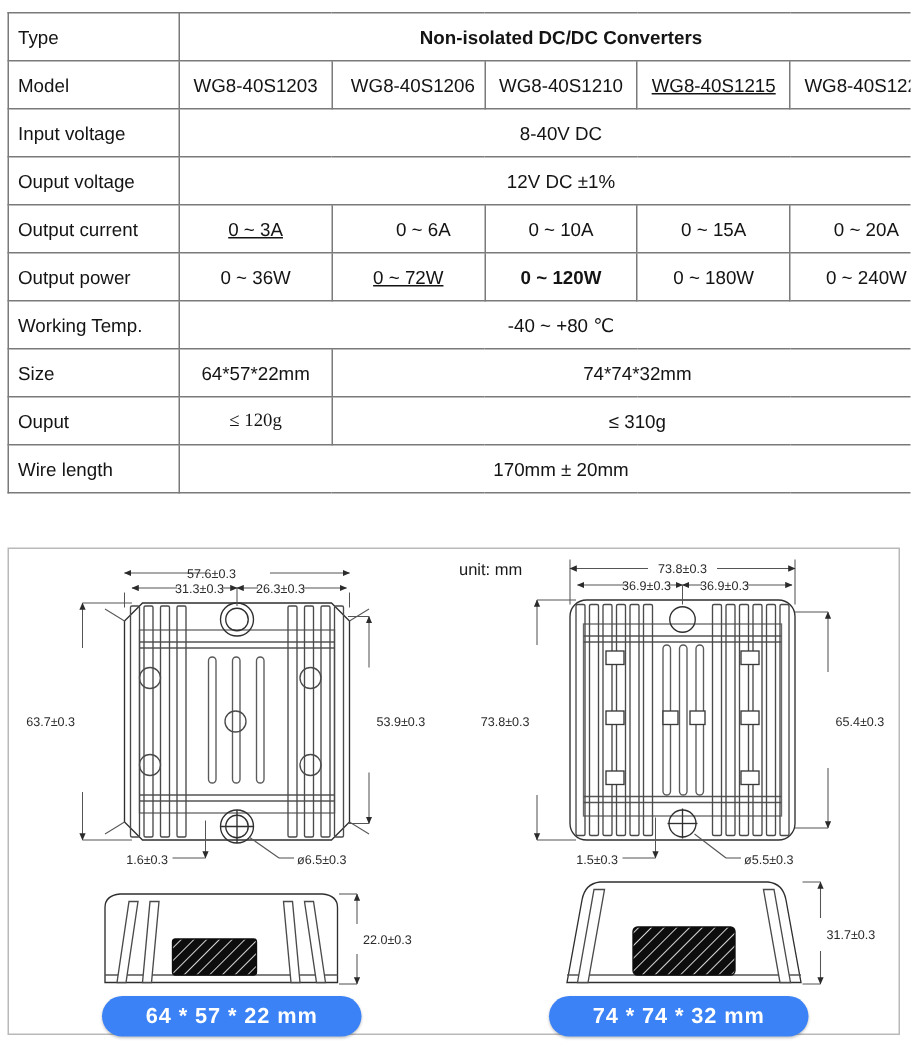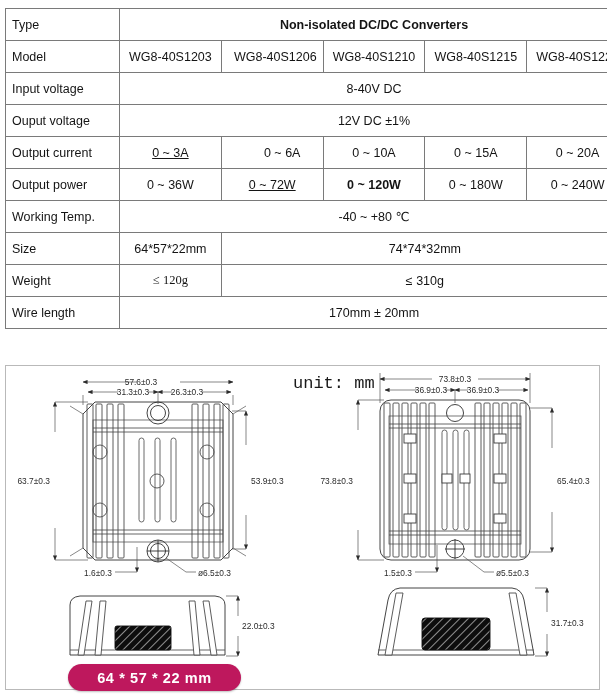--- a/index.html
+++ b/index.html
@@ -38,30 +38,30 @@
     white-space:nowrap;
   }
 
   
   .draw-panel{
     position:absolute;left:5px;top:365px;width:595px;height:325px;
     border:1px solid #b9b9b9;background:#ffffff;
     box-sizing:border-box;
   }
   .unit-label{
-    position:absolute;left:293px;top:374px;
-    font-size:17px;color:#1a1a1a;font-family:Liberation Mono, monospace;
+    position:absolute;left:306px;top:374px;
+    font-size:11px;color:#1a1a1a;
   }
   .svgwrap{position:absolute;left:0;top:0;}
 
   
   .pill{
     position:absolute;
     height:27px;border-radius:14px;
-    background:#be185d;
+    background:#3b82f6;
     color:#ffffff;font-weight:bold;font-size:14.5px;
     display:flex;align-items:center;justify-content:center;
     letter-spacing:0.6px;
     box-shadow:0 1px 2px rgba(0,0,0,.25);
   }
   #pill-left{left:68px;top:664px;width:173px;}
   #pill-right{left:366px;top:664px;width:173px;}
 
   svg text{font-family:"Liberation Sans","DejaVu Sans",sans-serif;fill:#2b2b2b;}
 </style>
@@ -74,21 +74,21 @@
     <tbody id="spec-body">
         <tr>
           <td class="rowlabel">Type</td>
           <td class="ctr bold" colspan="5" style="width: 496px;">Non-isolated DC/DC Converters</td>
         </tr>
         <tr>
           <td class="rowlabel">Model</td>
           <td class="ctr" colspan="1" style="width: 99.2px;">WG8-40S1203</td>
           <td class="ctr" colspan="1" style="width: 99.2px; text-align: right;">WG8-40S1206</td>
           <td class="ctr" colspan="1" style="width: 99.2px;">WG8-40S1210</td>
-          <td class="ctr" colspan="1" style="width: 99.2px;">WG8-40S1215</td>
+          <td class="ctr" colspan="1" style="width: 99.2px; text-decoration: underline;">WG8-40S1215</td>
           <td class="ctr" colspan="1" style="width: 99.2px;">WG8-40S1220</td>
         </tr>
         <tr>
           <td class="rowlabel">Input voltage</td>
           <td class="ctr" colspan="5" style="width: 496px;">8-40V DC</td>
         </tr>
         <tr>
           <td class="rowlabel">Ouput voltage</td>
           <td class="ctr" colspan="5" style="width: 496px;">12V DC ±1%</td>
         </tr>
@@ -111,21 +111,21 @@
         <tr>
           <td class="rowlabel">Working Temp.</td>
           <td class="ctr" colspan="5" style="width: 496px;">-40 ~ +80 ℃</td>
         </tr>
         <tr>
           <td class="rowlabel">Size</td>
           <td class="ctr" colspan="1" style="width: 99.2px;">64*57*22mm</td>
           <td class="ctr" colspan="4" style="width: 396.8px;">74*74*32mm</td>
         </tr>
         <tr>
-          <td class="rowlabel">Weight</td>
+          <td class="rowlabel">Ouput</td>
           <td class="ctr" colspan="1" style="width: 99.2px; font-family: Liberation Serif, serif;">≤ 120g</td>
           <td class="ctr" colspan="4" style="width: 396.8px;">≤ 310g</td>
         </tr>
         <tr>
           <td class="rowlabel">Wire length</td>
           <td class="ctr" colspan="5" style="width: 496px;">170mm ± 20mm</td>
         </tr>
       </tbody>
   </table>
 
@@ -359,14 +359,15 @@
         <line x1="547" y1="588" x2="547" y2="612" marker-start="url(#arS)"></line>
         <line x1="547" y1="634" x2="547" y2="656" marker-end="url(#ar)"></line>
         <line x1="535" y1="588" x2="547" y2="588"></line>
         <line x1="535" y1="656" x2="547" y2="656"></line>
       </g>
       <text x="551" y="626" stroke="none" fill="#2b2b2b" font-size="8.4">31.7±0.3</text>
     </g>
   </svg>
 
   <div class="pill" id="pill-left">64 * 57 * 22 mm</div>
+  <div class="pill" id="pill-right">74 * 74 * 32 mm</div>
 
 </div>
 
 </body></html>

